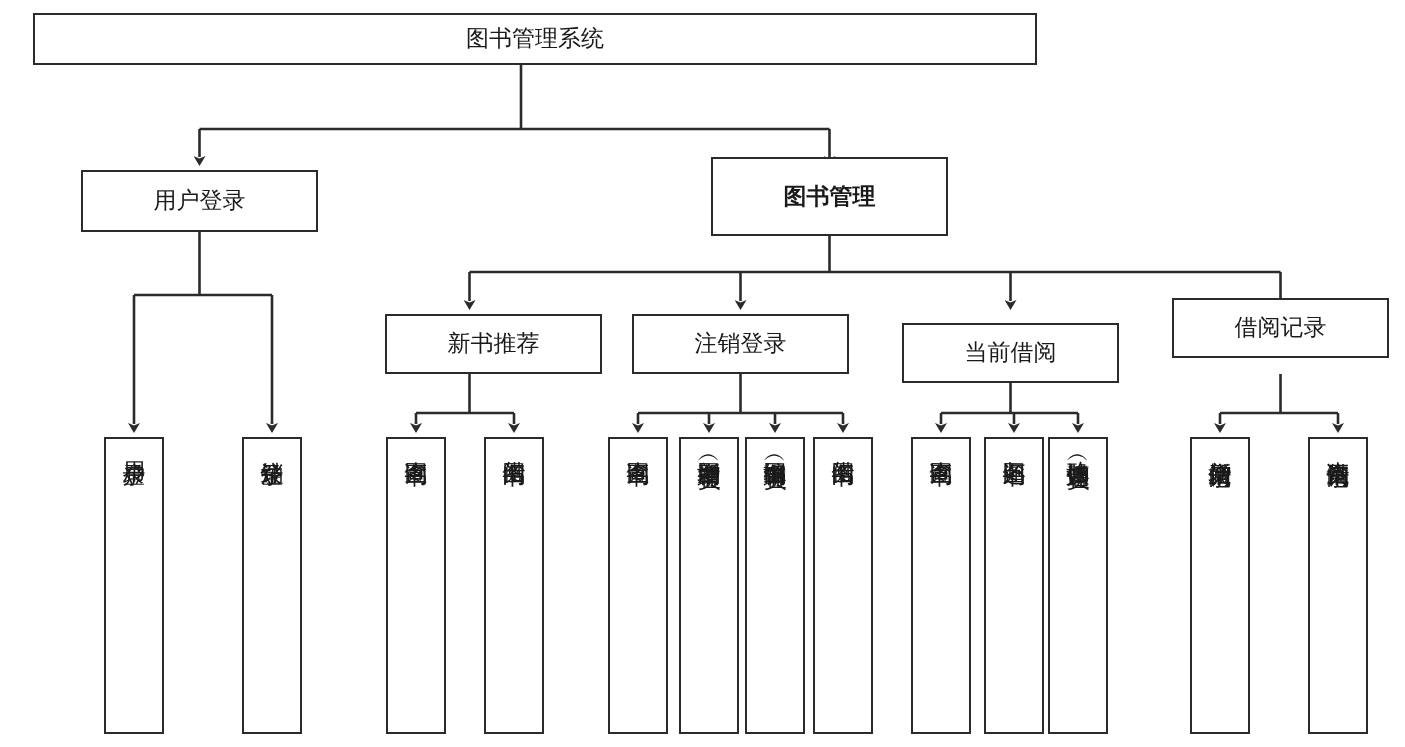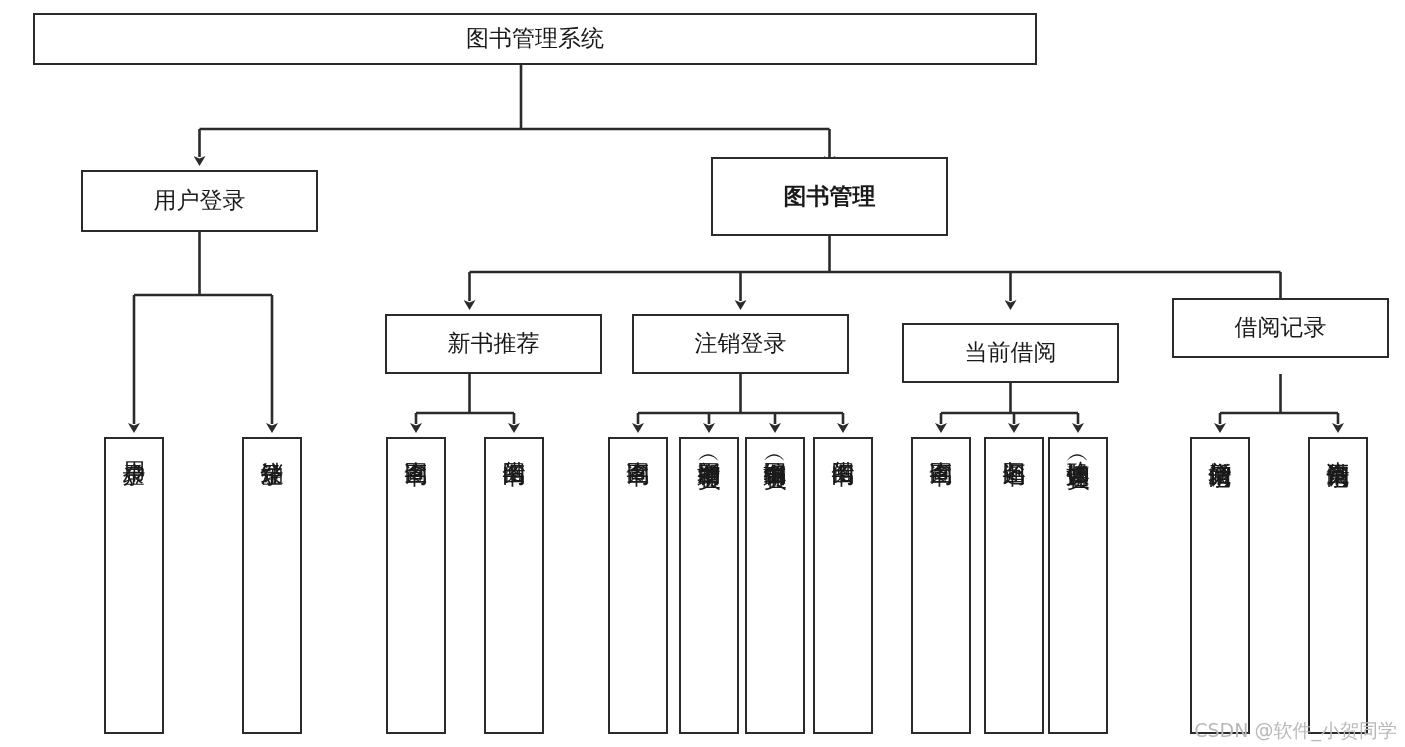--- a/index.html
+++ b/index.html
@@ -171,14 +171,13 @@
         <span class="node-label">确认归还（管理员）</span>
       </div>
       <div class="node vertical" style="left: 1190px; top: 437px; width: 60px; height: 297px;">
         <span class="node-label">新增借阅记录</span>
       </div>
       <div class="node vertical" style="left: 1308px; top: 437px; width: 60px; height: 297px;">
         <span class="node-label">查询借阅记录</span>
       </div>
     </div>
 
-  <div class="watermark">CSDN @软件_小贺同学</div>
 </div>
 
 </body></html>

